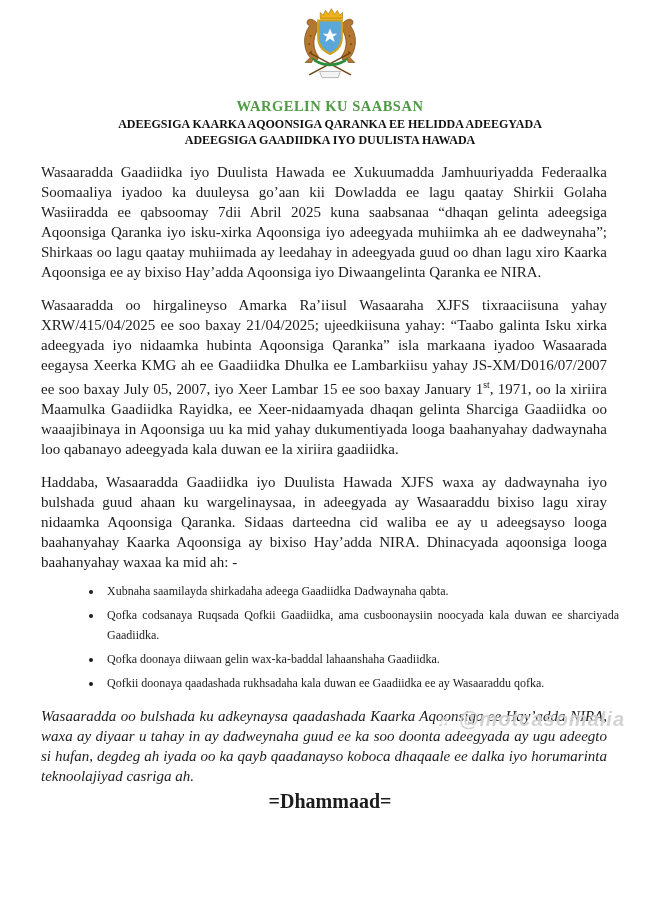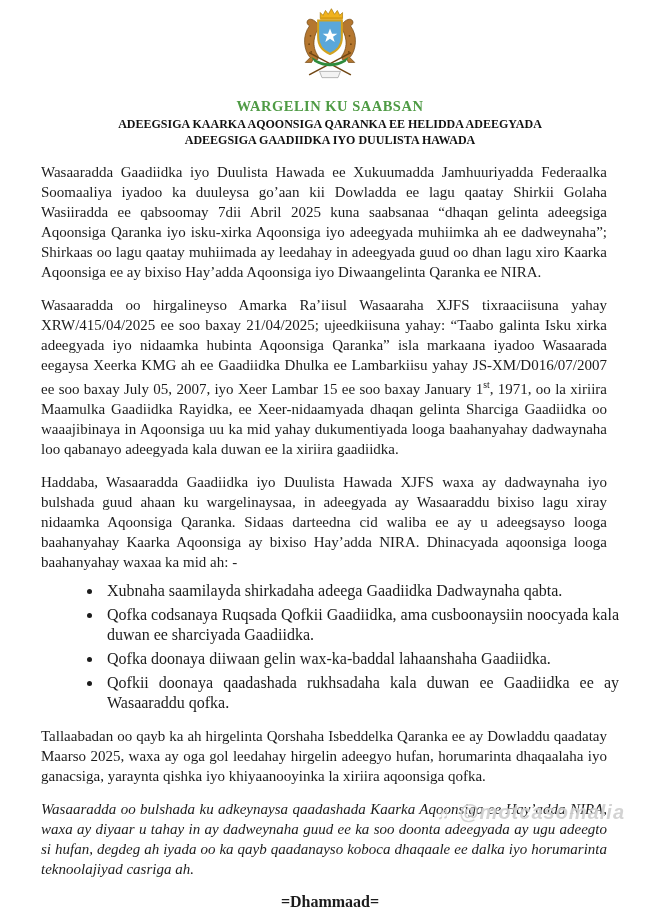--- a/index.html
+++ b/index.html
@@ -44,21 +44,21 @@
     font-size: 15px;
     line-height: 20px;
     margin: 13px 12px 0 0;
   }
   ul.id-list {
     margin: 9px 0 0 0;
     padding-left: 62px;
   }
   ul.id-list li {
     text-align: justify;
-    font-size: 16px;
+    font-size: 12px;
     line-height: 20px;
     margin-bottom: 4px;
     padding-left: 4px;
   }
   .p5-wrap {
     position: relative;
     font-style: italic;
   }
   .watermark {
     position: absolute;
@@ -73,22 +73,22 @@
     white-space: nowrap;
     pointer-events: none;
   }
   .watermark .note {
     font-size: 17px;
     margin-right: 4px;
   }
   .end-mark {
     text-align: center;
     font-weight: bold;
-    font-size: 16px;
-    margin-top: 14px;
+    font-size: 20px;
+    margin-top: 4px;
   }
   sup { font-size: 0.65em; font-family: Liberation Serif, serif; }
 </style>
 </head>
 <body>
 
 <div class="page">
 
   <div class="emblem-wrap">
     <svg viewBox="0 0 120 112" width="84" height="78">
@@ -141,21 +141,20 @@
 
   <p class="body-par">Haddaba, Wasaaradda Gaadiidka iyo Duulista Hawada XJFS waxa ay dadwaynaha iyo bulshada guud ahaan ku wargelinaysaa, in adeegyada ay Wasaaraddu bixiso lagu xiray nidaamka Aqoonsiga Qaranka. Sidaas darteedna cid waliba ee ay u adeegsayso looga baahanyahay Kaarka Aqoonsiga ay bixiso Hay’adda NIRA. Dhinacyada aqoonsiga looga baahanyahay waxaa ka mid ah: -</p>
 
   <ul class="id-list">
     <li>Xubnaha saamilayda shirkadaha adeega Gaadiidka Dadwaynaha qabta.</li>
     <li>Qofka codsanaya Ruqsada Qofkii Gaadiidka, ama cusboonaysiin noocyada kala duwan ee sharciyada Gaadiidka.</li>
     <li>Qofka doonaya diiwaan gelin wax-ka-baddal lahaanshaha Gaadiidka.</li>
     <li>Qofkii doonaya qaadashada rukhsadaha kala duwan ee Gaadiidka ee ay Wasaaraddu qofka.</li>
   </ul>
 
-  <p class="body-par">Tallaabadan oo qayb ka ah hirgelinta Qorshaha Isbeddelka Qaranka ee ay Dowladdu qaadatay Maarso 2025, waxa ay oga gol leedahay hirgelin adeegyo hufan, horumarinta dhaqaalaha iyo ganacsiga, yaraynta qishka iyo khiyaanooyinka la xiriira aqoonsiga qofka.</p>
 
   <div class="p5-wrap">
     <p class="body-par">Wasaaradda oo bulshada ku adkeynaysa qaadashada Kaarka Aqoonsiga ee Hay’adda NIRA, waxa ay diyaar u tahay in ay dadweynaha guud ee ka soo doonta adeegyada ay ugu adeegto si hufan, degdeg ah iyada oo ka qayb qaadanayso koboca dhaqaale ee dalka iyo horumarinta teknoolajiyad casriga ah.</p>
     <div class="watermark">
       <span class="note">♬</span><span>@motcasomalia</span>
     </div>
   </div>
 
   <div class="end-mark">=Dhammaad=</div>
 

